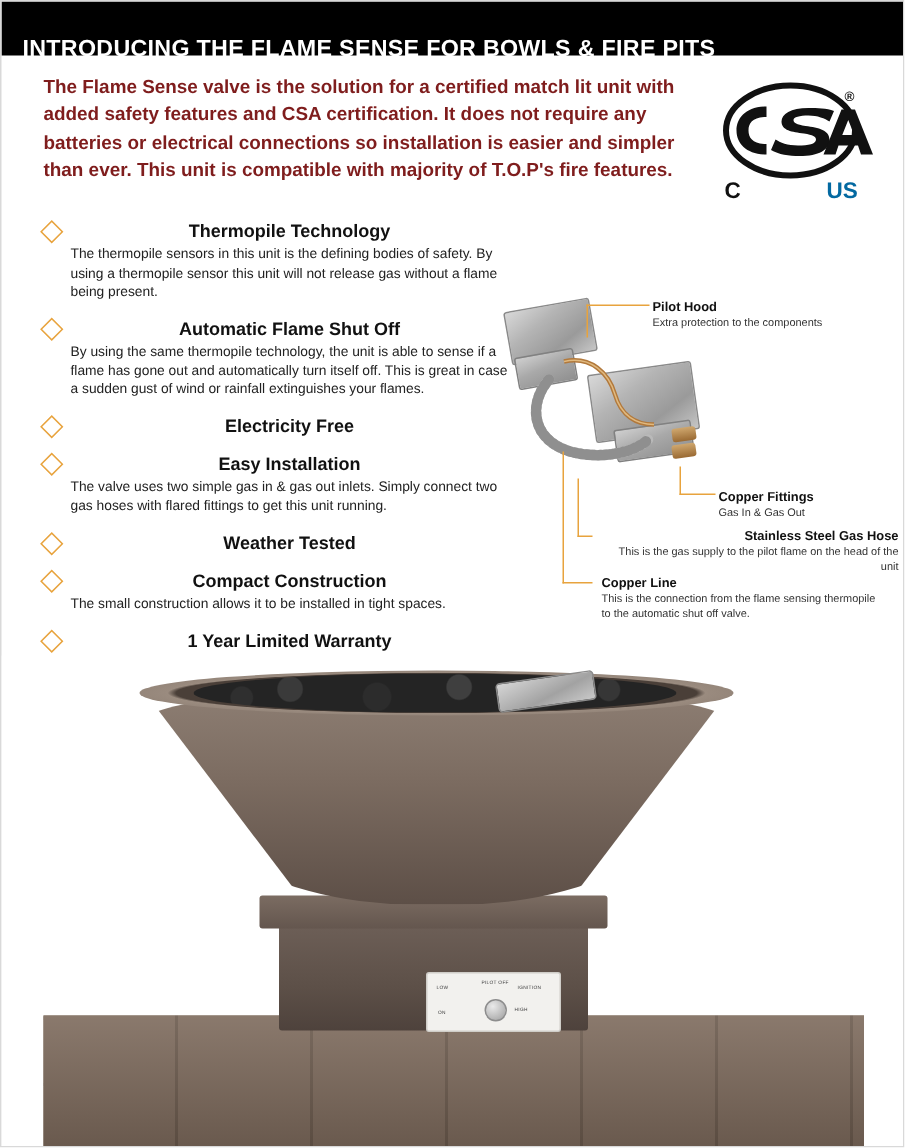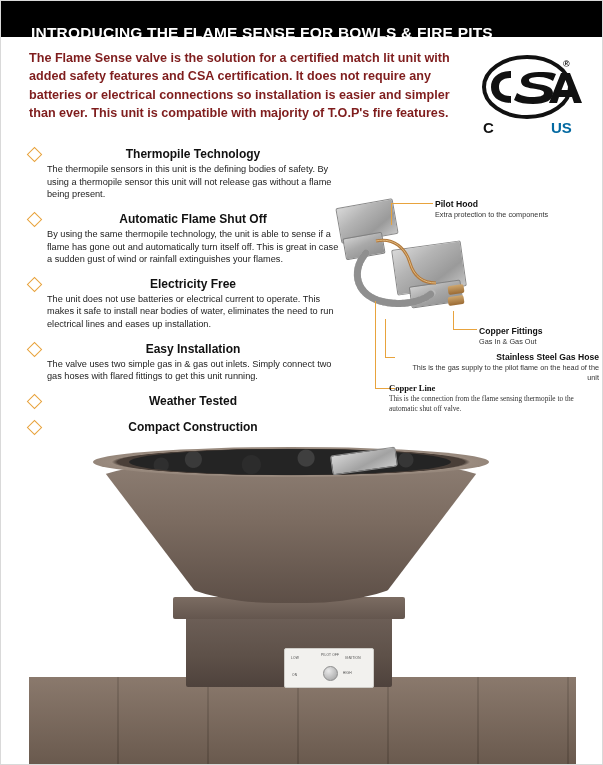--- a/index.html
+++ b/index.html
@@ -32,21 +32,21 @@
     height: 36px;
     background: #000000;
     color: #ffffff;
     display: flex;
     align-items: center;
   }
   .header-title {
     font-size: 15.5px;
     font-weight: bold;
     letter-spacing: 0.2px;
-    padding-left: 30px;
+    padding-left: 14px;
     white-space: nowrap;
     margin-top: 28px;
   }
 
   
   .intro {
     position: absolute;
     left: 28px;
     top: 48px;
     width: 440px;
@@ -303,21 +303,20 @@
       <div class="feature-desc">The thermopile sensors in this unit is the defining bodies of safety. By using a thermopile sensor this unit will not release gas without a flame being present.</div>
     </div>
     <div class="feature">
       <span class="diamond"></span>
       <div class="feature-title">Automatic Flame Shut Off</div>
       <div class="feature-desc">By using the same thermopile technology, the unit is able to sense if a flame has gone out and automatically turn itself off. This is great in case a sudden gust of wind or rainfall extinguishes your flames.</div>
     </div>
     <div class="feature">
       <span class="diamond"></span>
       <div class="feature-title">Electricity Free</div>
-      <div class="feature-desc">The unit does not use batteries or electrical current to operate. This makes it safe to install near bodies of water, eliminates the need to run electrical lines and eases up installation.</div>
     </div>
     <div class="feature">
       <span class="diamond"></span>
       <div class="feature-title">Easy Installation</div>
       <div class="feature-desc">The valve uses two simple gas in &amp; gas out inlets. Simply connect two gas hoses with flared fittings to get this unit running.</div>
     </div>
     <div class="feature">
       <span class="diamond"></span>
       <div class="feature-title">Weather Tested</div>
     </div>
@@ -375,21 +374,21 @@
   <div class="callout" style="left:478px; top:325px; width:110px;">
     <div class="co-title">Copper Fittings</div>
     <div class="co-desc">Gas In &amp; Gas Out</div>
   </div>
 
   <div class="callout" style="left:408px; top:351px; width:190px;text-align:right;">
     <div class="co-title">Stainless Steel Gas Hose</div>
     <div class="co-desc">This is the gas supply to the pilot flame on the head of the unit</div>
   </div>
 
-  <div class="callout" style="left:388px; top:382px; width:190px;font-family:Liberation Serif, serif;">
+  <div class="callout" style="left:400px; top:382px; width:190px;">
     <div class="co-title">Copper Line</div>
     <div class="co-desc">This is the connection from the flame sensing thermopile to the automatic shut off valve.</div>
   </div>
 
   <div class="hero">
     <div class="floor"></div>
     <div class="pedestal"></div>
     <div class="base-plinth"></div>
     <div class="bowl"></div>
     <div class="bowl-rim"></div>

